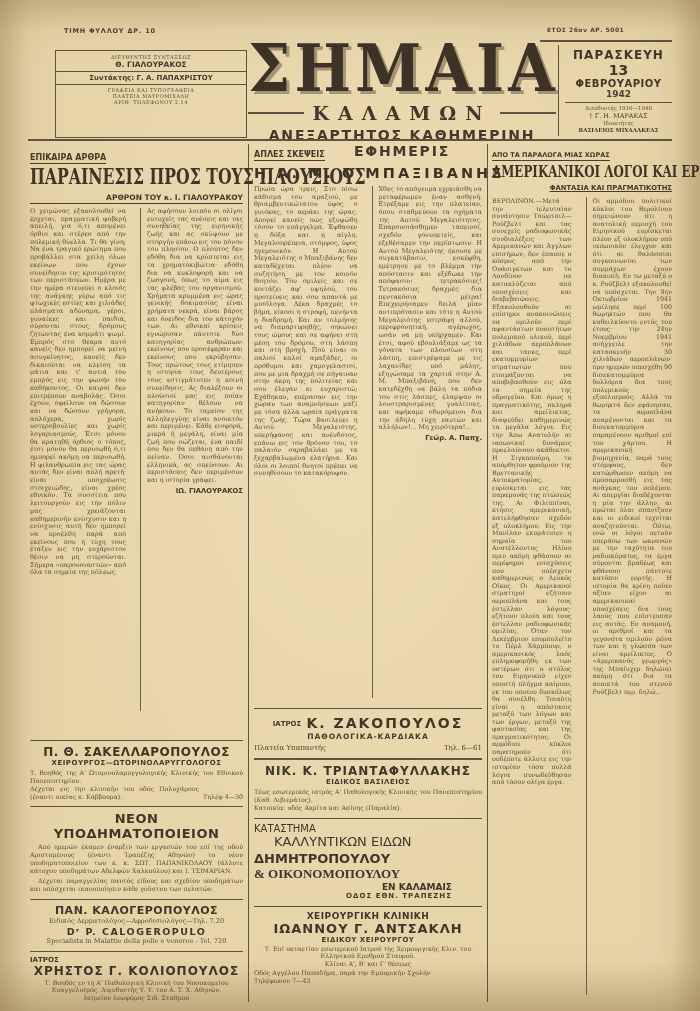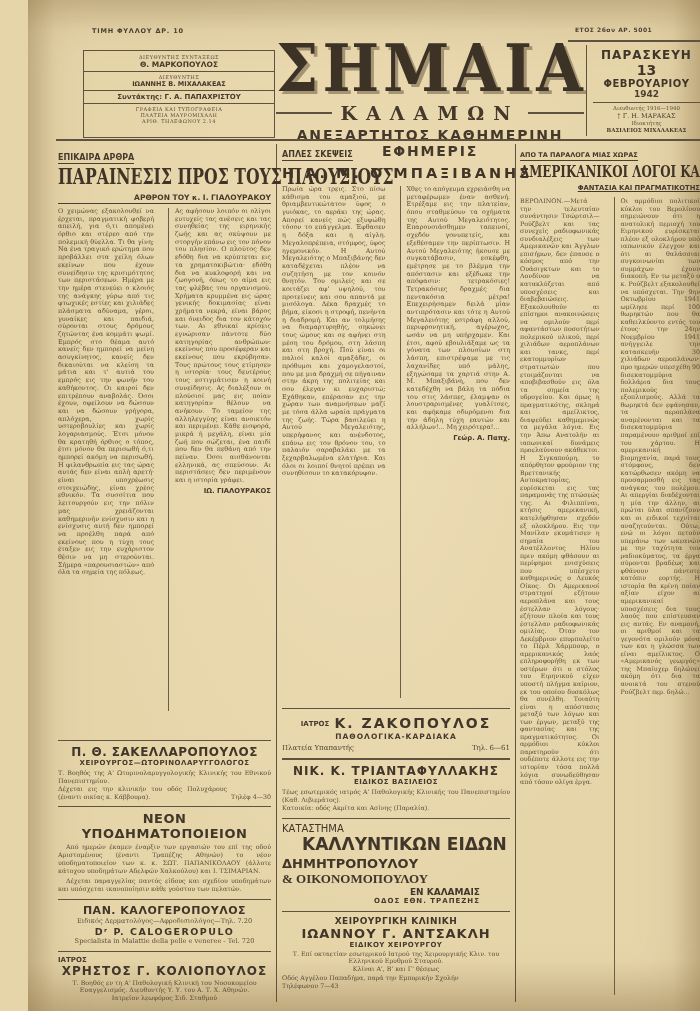--- a/index.html
+++ b/index.html
@@ -10,21 +10,20 @@
     color:#4a3f30;
   }
   .paper{
     position:absolute;inset:0;
     background:
       radial-gradient(ellipse at 50% 40%, rgba(255,245,215,.25), rgba(0,0,0,0) 60%),
       linear-gradient(90deg, rgba(120,90,40,.18) 0%, rgba(120,90,40,0) 4%, rgba(120,90,40,0) 96%, rgba(120,90,40,.20) 100%),
       linear-gradient(180deg, rgba(120,90,40,.15) 0%, rgba(120,90,40,0) 3%, rgba(120,90,40,0) 95%, rgba(120,90,40,.22) 100%),
       #e7d5aa;
     box-shadow:inset 0 0 60px rgba(110,85,40,.35);
-    margin-left:28px;
   }
   .abs{position:absolute;}
   .rule{background:#5f5240;}
   .tiny{font-size:5.5px;line-height:1.25;}
   .body-txt{
     font-size:6.4px;line-height:1.2;text-align:justify;color:#594c3a;
     word-spacing:-0.2px;
   }
   .subcols{display:flex;gap:14px;overflow:hidden;}
   .subcol{flex:1;overflow:hidden;}
@@ -46,25 +45,21 @@
 
 <div class="paper">
 
   <div class="abs" style="left:64px;top:27px;font-family:'DejaVu Sans',sans-serif;font-weight:bold;font-size:6.5px;letter-spacing:.8px;">ΤΙΜΗ ΦΥΛΛΟΥ ΔΡ. 10</div>
   <div class="abs" style="left:547px;top:26px;font-family:'DejaVu Sans',sans-serif;font-weight:bold;font-size:6px;letter-spacing:.5px;">ΕΤΟΣ 26ον  ΑΡ. 5001</div>
   <div class="abs rule" style="left:540px;top:40px;width:132px;height:1.5px;"></div>
 
   <div class="abs" style="left:55px;top:50px;width:190px;height:86px;border:1px solid #5f5240;">
     <div style="padding:3px 2px 2px;">
       <div class="mast-label">ΔΙΕΥΘΥΝΤΗΣ ΣΥΝΤΑΞΕΩΣ</div>
-      <div class="mast-name">Θ. ΜΑΡΚΟΠΟΥΛΟΣ</div>
-    </div>
-    <div style="border-top:1px solid #5f5240;padding:2px;">
-      <div class="mast-label">ΔΙΕΥΘΥΝΤΗΣ</div>
-      <div class="mast-name" style="font-size:6.5px;">ΙΩΑΝΝΗΣ Β. ΜΙΧΑΛΑΚΕΑΣ</div>
+      <div class="mast-name">Θ. ΓΙΑΛΟΥΡΑΚΟΣ</div>
     </div>
     <div style="border-top:1px solid #5f5240;padding:2px;">
       <div class="mast-name" style="font-size:7px;">Συντάκτης: Γ. Α. ΠΑΠΑΧΡΙΣΤΟΥ</div>
     </div>
     <div style="border-top:1px solid #5f5240;padding:2px;">
       <div class="mast-label">ΓΡΑΦΕΙΑ ΚΑΙ ΤΥΠΟΓΡΑΦΕΙΑ</div>
       <div class="mast-label">ΠΛΑΤΕΙΑ ΜΑΥΡΟΜΙΧΑΛΗ</div>
       <div class="mast-label">ΑΡΙΘ. ΤΗΛΕΦΩΝΟΥ 2.14</div>
     </div>
   </div>
@@ -194,21 +189,21 @@
       <div class="ad-name" style="font-size:12px;letter-spacing:1px;">ΝΙΚ. Κ. ΤΡΙΑΝΤΑΦΥΛΛΑΚΗΣ</div>
       <div class="ad-spec">ΕΙΔΙΚΟΣ ΒΑΣΙΛΕΙΟΣ</div>
       <div class="ad-body" style="margin-top:2px;">Τέως εσωτερικός ιατρός Α' Παθολογικής Κλινικής του Πανεπιστημίου (Καθ. Λιβιεράτος).</div>
       <div class="ad-body">Κατοικία: οδός Ακρίτα και Ασίνης (Παραλία).</div>
     </div>
 
     <div class="ad-sep" style="margin-top:6px;"></div>
 
     <div>
       <div style="font-family:'DejaVu Sans',sans-serif;font-weight:normal;font-size:10px;color:#40362a;">ΚΑΤΑΣΤΗΜΑ</div>
-      <div style="font-family:'DejaVu Sans',sans-serif;font-weight:bold;font-size:17px;color:#40362a;padding-left:20px;">ΚΑΛΛΥΝΤΙΚΩΝ ΕΙΔΩΝ</div>
+      <div style="font-family:'DejaVu Sans',sans-serif;font-weight:normal;font-size:13px;color:#40362a;padding-left:20px;">ΚΑΛΛΥΝΤΙΚΩΝ ΕΙΔΩΝ</div>
       <div style="font-family:'DejaVu Sans',sans-serif;font-weight:bold;font-size:13px;color:#40362a;margin-top:2px;">ΔΗΜΗΤΡΟΠΟΥΛΟΥ</div>
       <div style="font-family:Liberation Serif, serif;font-weight:bold;font-size:13px;color:#40362a;">&amp; ΟΙΚΟΝΟΜΟΠΟΥΛΟΥ</div>
       <div style="font-family:'DejaVu Sans',sans-serif;font-weight:bold;font-size:9px;text-align:right;padding-right:30px;color:#40362a;">ΕΝ ΚΑΛΑΜΑΙΣ</div>
       <div style="font-family:'DejaVu Sans',sans-serif;font-weight:bold;font-size:7px;text-align:right;padding-right:30px;letter-spacing:1px;color:#453a2c;">ΟΔΟΣ ΕΘΝ. ΤΡΑΠΕΖΗΣ</div>
     </div>
 
     <div class="ad-sep" style="margin-top:6px;"></div>
 
     <div>
       <div class="ad-name" style="font-size:9px;">ΧΕΙΡΟΥΡΓΙΚΗ ΚΛΙΝΙΚΗ</div>

